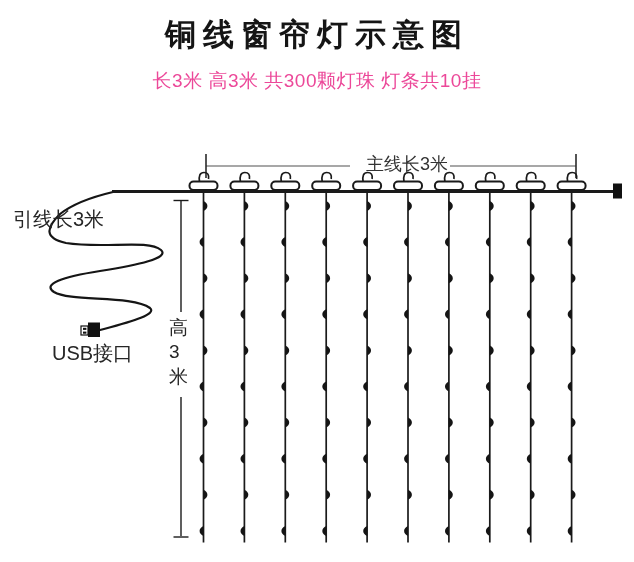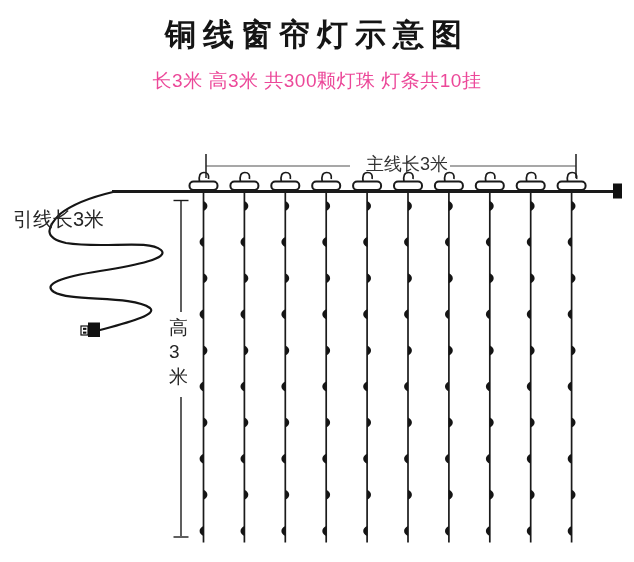--- a/index.html
+++ b/index.html
@@ -226,14 +226,15 @@
         <path class="bead" d="M 571.5999999999999 381.5 C 566.3999999999999 383.9 566.3999999999999 389.1 571.5999999999999 391.5 Z"></path>
         <path class="bead" d="M 571.5999999999999 417.6 C 576.8 420 576.8 425.20000000000005 571.5999999999999 427.6 Z"></path>
         <path class="bead" d="M 571.5999999999999 453.70000000000005 C 566.3999999999999 456.1 566.3999999999999 461.30000000000007 571.5999999999999 463.70000000000005 Z"></path>
         <path class="bead" d="M 571.5999999999999 489.8 C 576.8 492.2 576.8 497.40000000000003 571.5999999999999 499.8 Z"></path>
         <path class="bead" d="M 571.5999999999999 525.9000000000001 C 566.3999999999999 528.3000000000001 566.3999999999999 533.5000000000001 571.5999999999999 535.9000000000001 Z"></path>
       </g>
   </svg>
 
   <div id="lead-label" class="lbl">引线长3米</div>
   <div id="main-label" class="lbl">主线长3米</div>
+  <div id="usb-label" class="lbl">USB接口</div>
   <div id="height-label" class="lbl">高3米</div>
 </div>
 
 </body></html>

